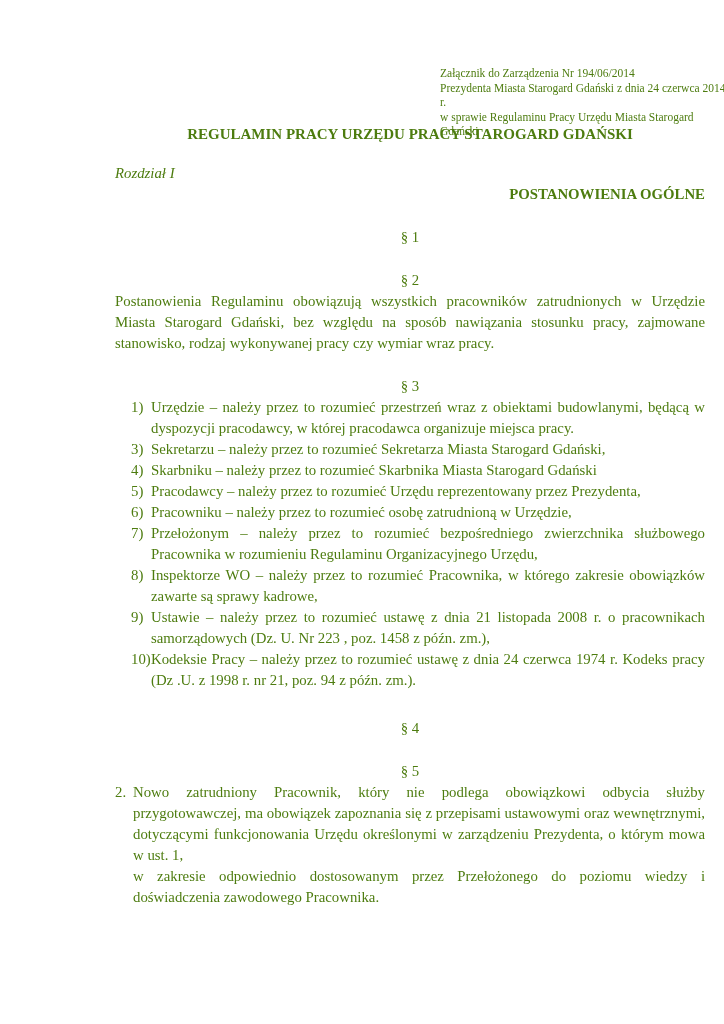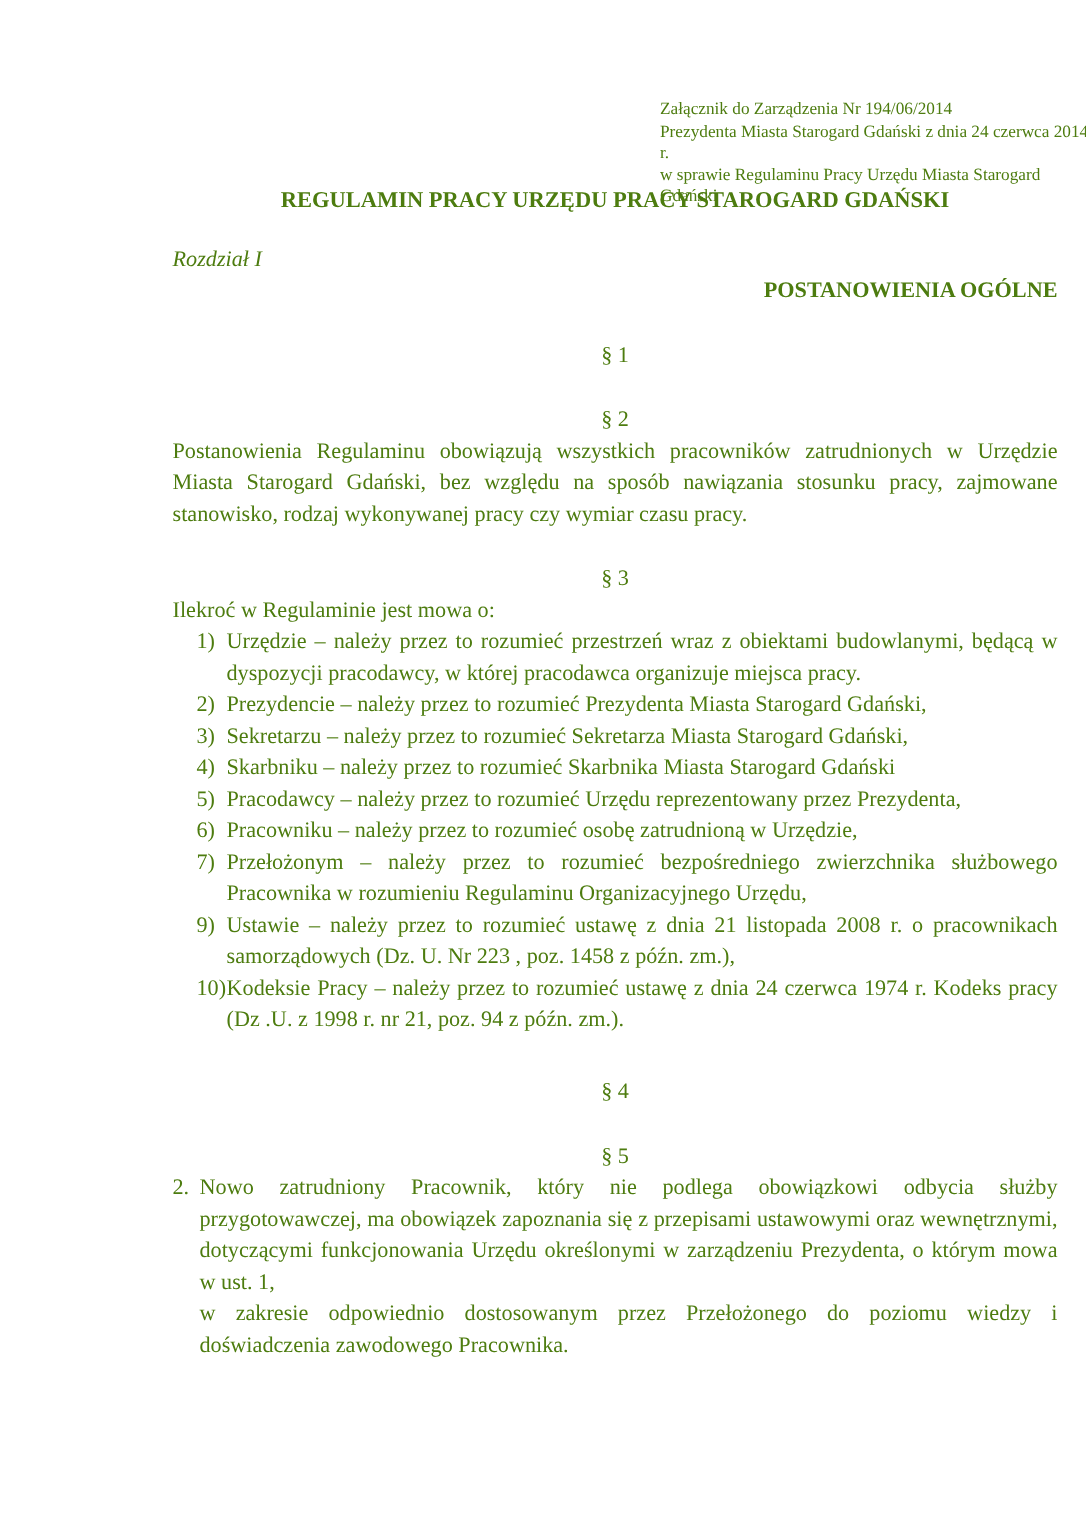--- a/index.html
+++ b/index.html
@@ -107,32 +107,31 @@
   <div class="content">
 
     <div class="doc-title">REGULAMIN PRACY URZĘDU PRACY STAROGARD GDAŃSKI</div>
 
     <div class="chapter-label">Rozdział I</div>
     <div class="chapter-heading">POSTANOWIENIA OGÓLNE</div>
 
     <div class="sec-mark">§ 1</div>
 
     <div class="sec-mark">§ 2</div>
-    <p class="para">Postanowienia Regulaminu obowiązują wszystkich pracowników zatrudnionych w Urzędzie Miasta Starogard Gdański, bez względu na sposób nawiązania stosunku pracy, zajmowane stanowisko, rodzaj wykonywanej pracy czy wymiar czasu pracy.</p>
+    <p class="para">Postanowienia Regulaminu obowiązują wszystkich pracowników zatrudnionych w Urzędzie Miasta Starogard Gdański, bez względu na sposób nawiązania stosunku pracy, zajmowane stanowisko, rodzaj wykonywanej pracy czy wymiar wraz pracy.</p>
 
     <div class="sec-mark">§ 3</div>
-    <p class="para intro">Ilekroć w Regulaminie jest mowa o:</p>
     <div class="o-list">
       <div class="o-item"><span class="num">1)</span><span class="txt">Urzędzie – należy przez to rozumieć przestrzeń wraz z obiektami budowlanymi, będącą w dyspozycji pracodawcy, w której pracodawca organizuje miejsca pracy.</span></div>
-      <div class="o-item"><span class="num">2)</span><span class="txt">Prezydencie – należy przez to rozumieć Prezydenta Miasta Starogard Gdański,</span></div>
       <div class="o-item"><span class="num">3)</span><span class="txt">Sekretarzu – należy przez to rozumieć Sekretarza Miasta Starogard Gdański,</span></div>
       <div class="o-item"><span class="num">4)</span><span class="txt">Skarbniku – należy przez to rozumieć Skarbnika Miasta Starogard Gdański</span></div>
       <div class="o-item"><span class="num">5)</span><span class="txt">Pracodawcy – należy przez to rozumieć Urzędu reprezentowany przez Prezydenta,</span></div>
       <div class="o-item"><span class="num">6)</span><span class="txt">Pracowniku – należy przez to rozumieć osobę zatrudnioną w Urzędzie,</span></div>
       <div class="o-item"><span class="num">7)</span><span class="txt">Przełożonym – należy przez to rozumieć bezpośredniego zwierzchnika służbowego Pracownika w rozumieniu Regulaminu Organizacyjnego Urzędu,</span></div>
+      <div class="o-item"><span class="num">8)</span><span class="txt">Inspektorze WO – należy przez to rozumieć Pracownika, w którego zakresie obowiązków zawarte są sprawy kadrowe,</span></div>
       <div class="o-item"><span class="num">9)</span><span class="txt">Ustawie – należy przez to rozumieć ustawę z dnia 21 listopada 2008 r. o pracownikach samorządowych (Dz. U. Nr 223 , poz. 1458 z późn. zm.),</span></div>
       <div class="o-item"><span class="num">10)</span><span class="txt">Kodeksie Pracy – należy przez to rozumieć ustawę z dnia 24 czerwca 1974 r. Kodeks pracy (Dz .U. z 1998 r. nr 21, poz. 94 z późn. zm.).</span></div>
     </div>
 
     <div class="sec-mark gap-lg">§ 4</div>
     <div class="m-list">
     </div>
 
     <div class="sec-mark">§ 5</div>
     <div class="m-list">

